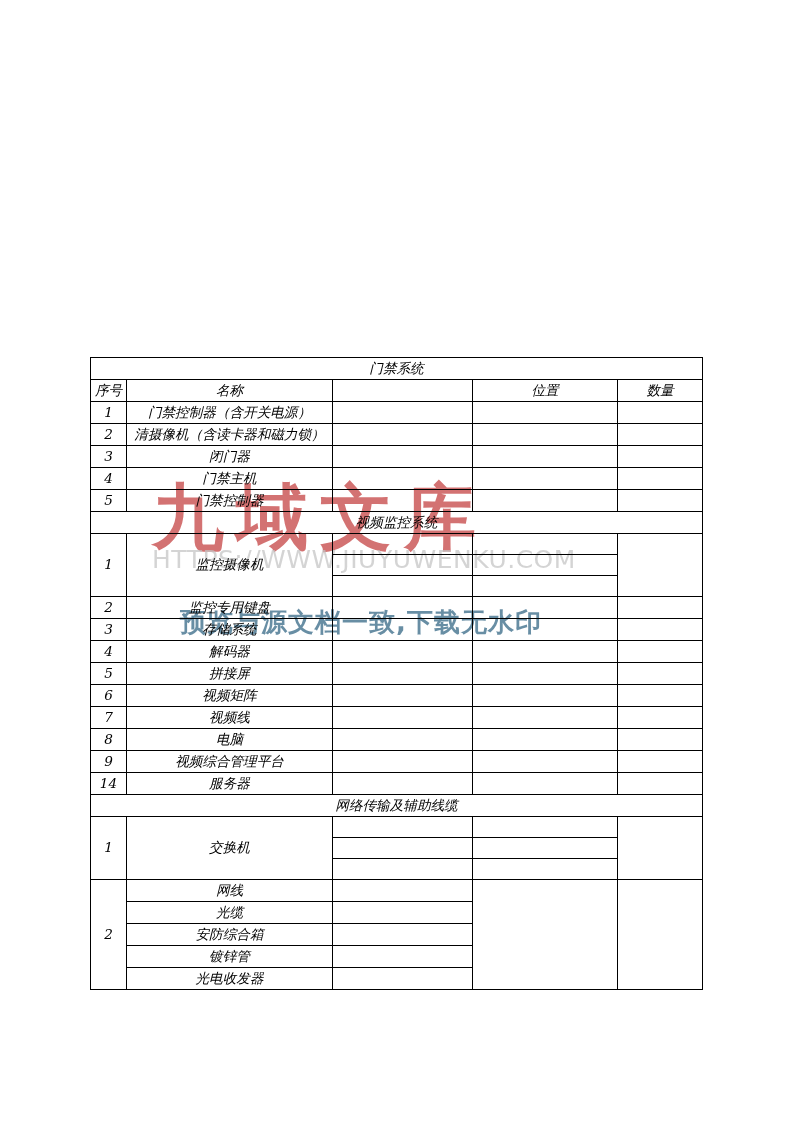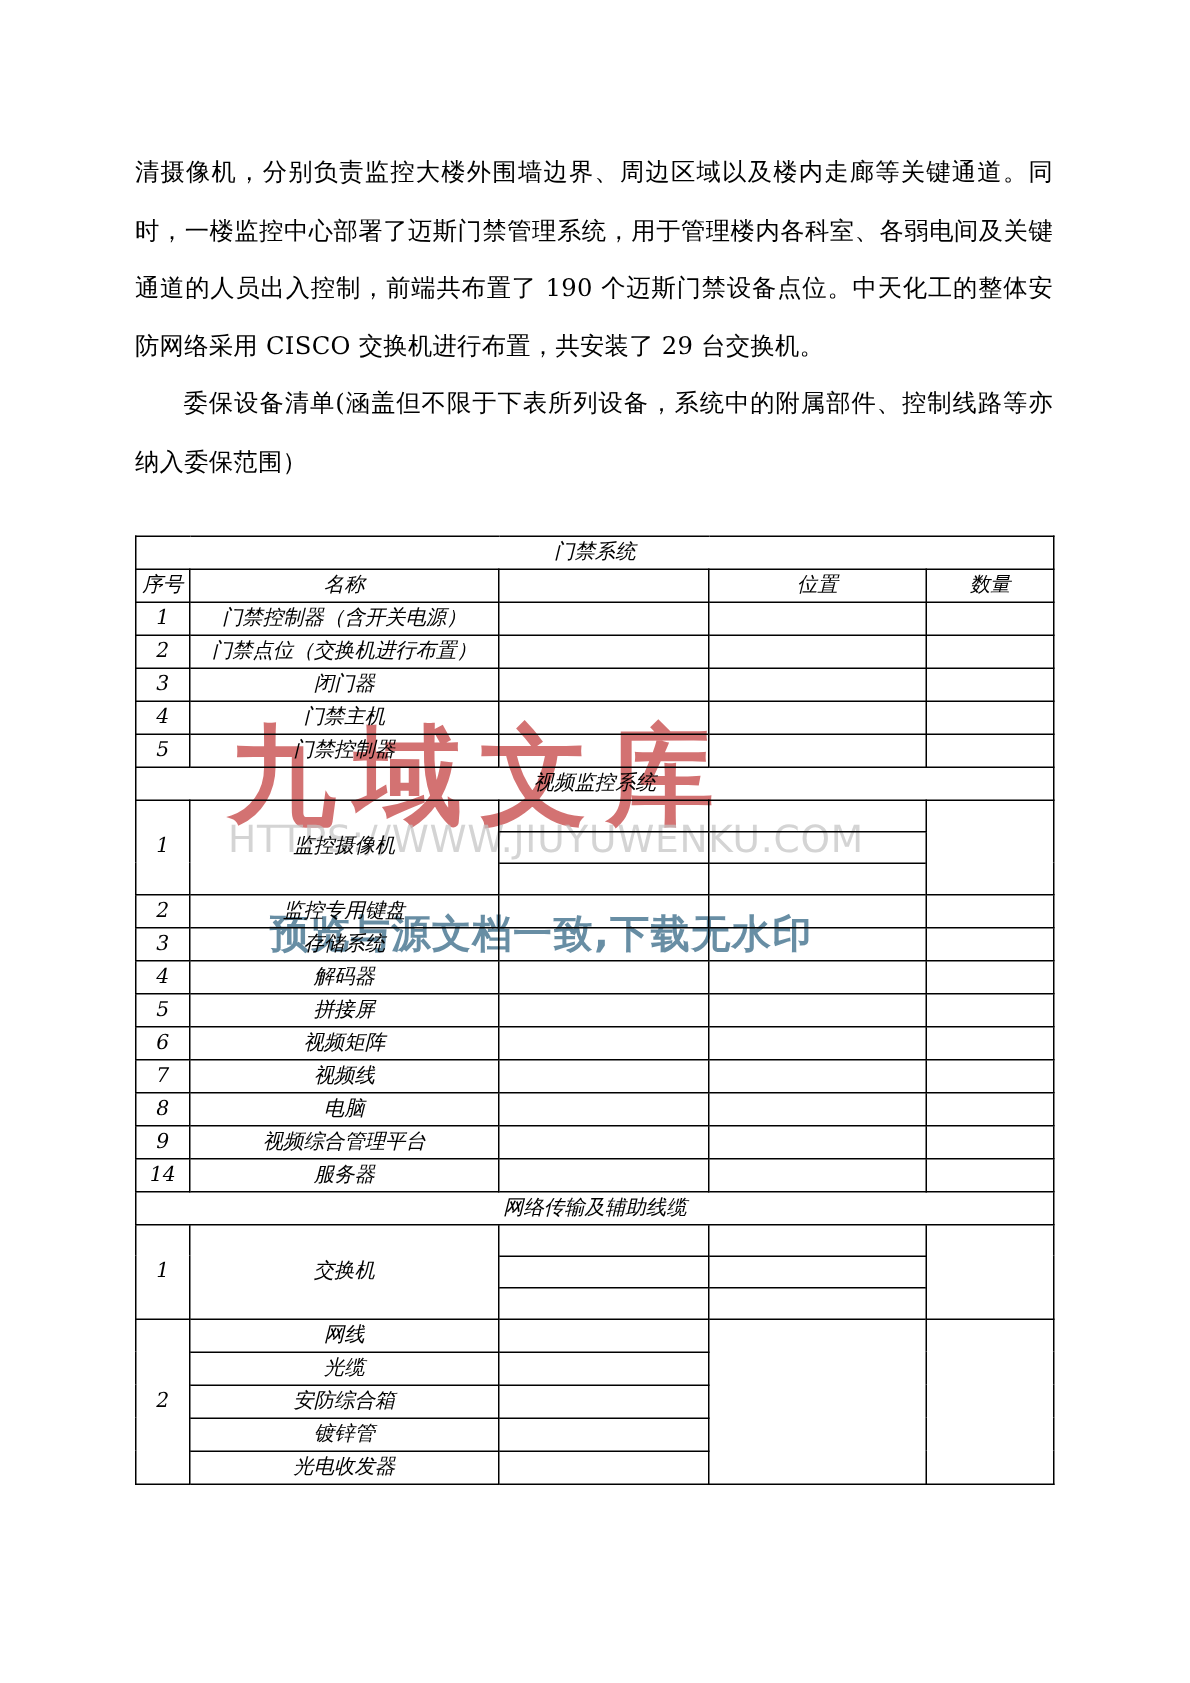--- a/index.html
+++ b/index.html
@@ -140,24 +140,20 @@
 <body>
 
 <div class="page">
 
   <div class="watermark">
     <div class="wm-big" style="color: #b91c1c;">九域文库</div>
     <div class="wm-url" style="color: rgb(196, 196, 196);">HTTPS://WWW.JIUYUWENKU.COM</div>
     <div class="wm-tag" style="color: #0c4a6e;">预览与源文档一致,下载无水印</div>
   </div>
 
-  <div class="content">
-    <p class="para">清摄像机，分别负责监控大楼外围墙边界、周边区域以及楼内走廊等关键通道。同时，一楼监控中心部署了迈斯门禁管理系统，用于管理楼内各科室、各弱电间及关键通道的人员出入控制，前端共布置了 190 个迈斯门禁设备点位。中天化工的整体安防网络采用 CISCO 交换机进行布置，共安装了 29 台交换机。</p>
-    <p class="para indent">委保设备清单(涵盖但不限于下表所列设备，系统中的附属部件、控制线路等亦纳入委保范围）</p>
-  </div>
 
   <div class="tablewrap">
     <table class="listing">
       <colgroup>
         <col class="c1">
           <col class="c2">
           <col class="c3">
           <col class="c4">
           <col class="c5">
       </colgroup>
@@ -176,21 +172,21 @@
 
         <tr>
           <td class="seq">1</td>
           <td>门禁控制器（含开关电源）</td>
           <td></td>
           <td></td>
           <td></td>
         </tr>
         <tr>
           <td class="seq tall2">2</td>
-          <td class="tall2">门禁点位（交换机进行布置）</td>
+          <td class="tall2">清摄像机（含读卡器和磁力锁）</td>
           <td class="tall2"></td>
           <td class="tall2"></td>
           <td class="tall2"></td>
         </tr>
         <tr>
           <td class="seq">3</td>
           <td>闭门器</td>
           <td></td>
           <td></td>
           <td></td>

